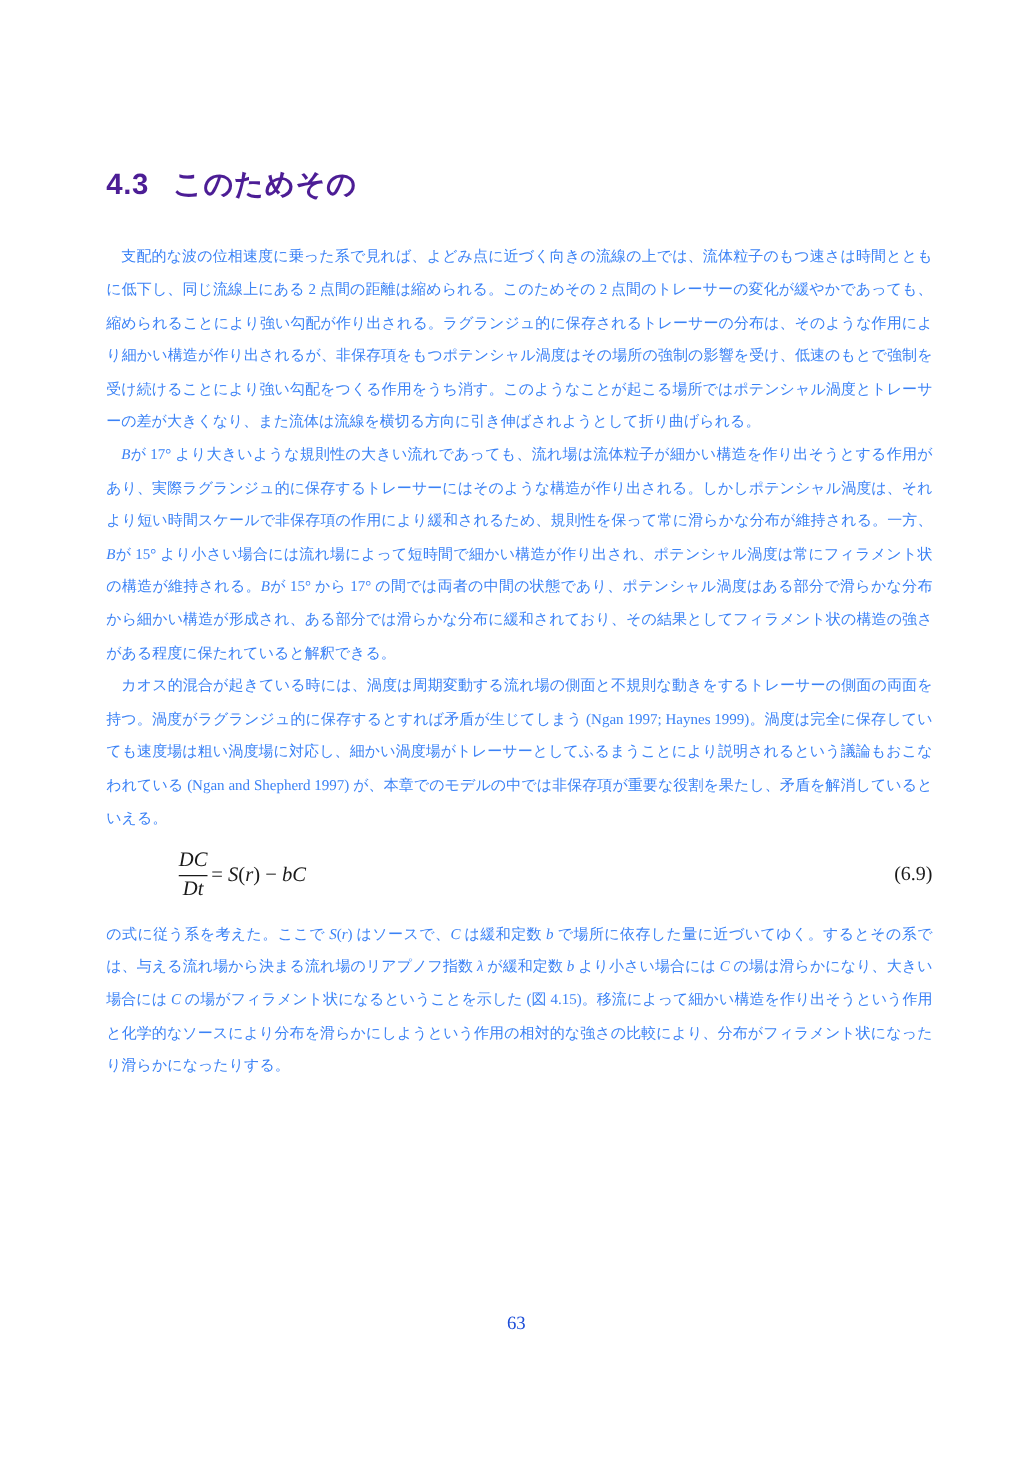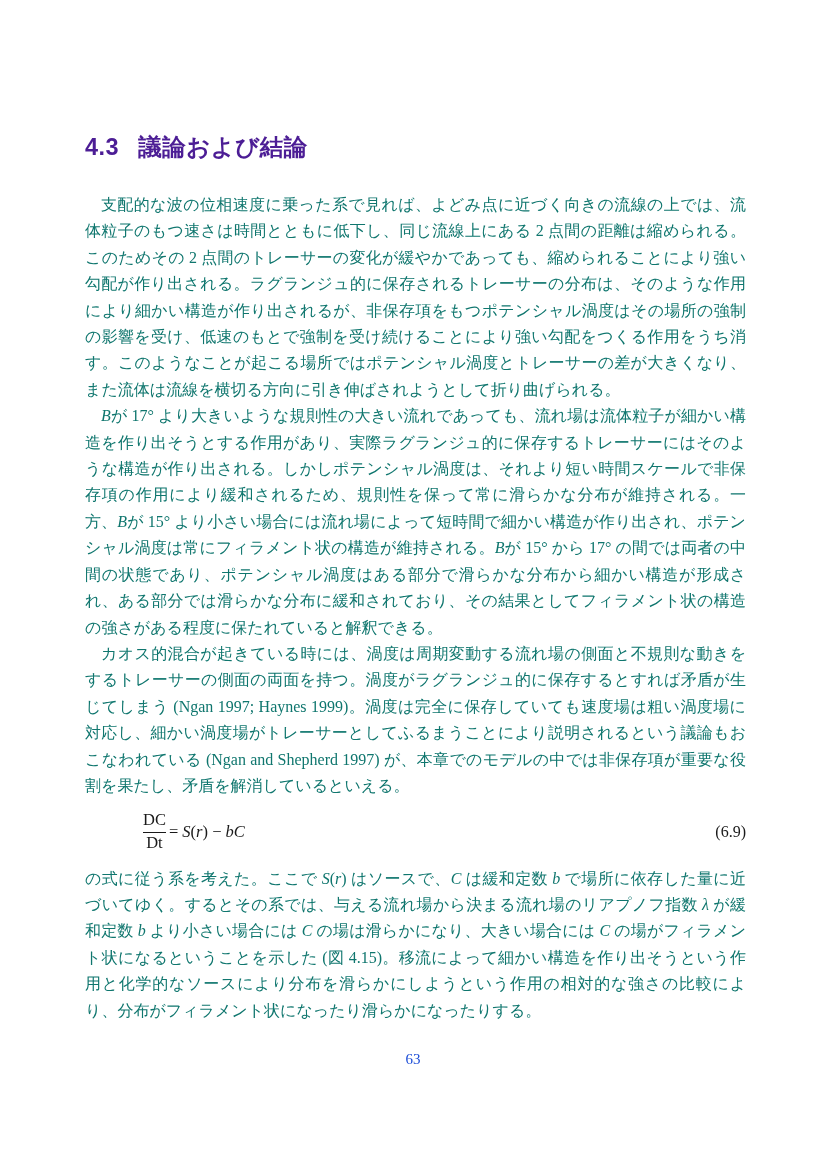--- a/index.html
+++ b/index.html
@@ -25,44 +25,45 @@
     font-weight: bold;
     font-size: 23.5px;
     letter-spacing: 0.5px;
     color: #4c1d95;
     margin-bottom: 29px;
     display: flex;
     align-items: baseline;
   }
   .section-heading .sec-num { margin-right: 19px; }
   .body-text p {
-    font-size: 16px;
+    font-size: 12px;
     line-height: 26.4px;
     text-align: justify;
     text-indent: 1em;
-    color: #0f766e;
+    color: #3b82f6;
   }
   .body-text p.no-indent { text-indent: 0; }
   .body-text i { font-style: italic; font-family: "Liberation Serif", "DejaVu Serif", serif; }
   .equation-row {
     display: flex;
     align-items: center;
     margin: 11px 0 12px 0;
     font-size: 16.5px;
   }
   .equation-row .eq-body {
     margin-left: 55px;
     display: flex;
     align-items: center;
   }
   .frac {
     display: inline-flex;
     flex-direction: column;
     align-items: center;
     text-align: center;
+    font-style: italic;
     line-height: 1.25;
   }
   .frac .num { display: block; padding: 0 3px 1px 3px; }
   .frac .den { display: block; border-top: 1.4px solid #1a1a1a; padding: 0 3px 0 3px; }
   .eq-rhs { margin-left: 0; white-space: nowrap; }
   .eq-number { margin-left: auto; font-size: 16px; }
   .page-number {
     position: absolute;
     top: 1051px;
     left: 0;
@@ -73,21 +74,21 @@
   }
 </style>
 </head>
 <body>
 
 <div class="page">
   <div class="content">
 
     <h2 class="section-heading">
       <span class="sec-num">4.3</span>
-      <span>議論および結論</span>
+      <span>このためその</span>
     </h2>
 
     <div class="body-text">
       <p>支配的な波の位相速度に乗った系で見れば、よどみ点に近づく向きの流線の上では、流体粒子のもつ速さは時間とともに低下し、同じ流線上にある 2 点間の距離は縮められる。このためその 2 点間のトレーサーの変化が緩やかであっても、縮められることにより強い勾配が作り出される。ラグランジュ的に保存されるトレーサーの分布は、そのような作用により細かい構造が作り出されるが、非保存項をもつポテンシャル渦度はその場所の強制の影響を受け、低速のもとで強制を受け続けることにより強い勾配をつくる作用をうち消す。このようなことが起こる場所ではポテンシャル渦度とトレーサーの差が大きくなり、また流体は流線を横切る方向に引き伸ばされようとして折り曲げられる。</p>
       <p><i>B</i>が 17° より大きいような規則性の大きい流れであっても、流れ場は流体粒子が細かい構造を作り出そうとする作用があり、実際ラグランジュ的に保存するトレーサーにはそのような構造が作り出される。しかしポテンシャル渦度は、それより短い時間スケールで非保存項の作用により緩和されるため、規則性を保って常に滑らかな分布が維持される。一方、<i>B</i>が 15° より小さい場合には流れ場によって短時間で細かい構造が作り出され、ポテンシャル渦度は常にフィラメント状の構造が維持される。<i>B</i>が 15° から 17° の間では両者の中間の状態であり、ポテンシャル渦度はある部分で滑らかな分布から細かい構造が形成され、ある部分では滑らかな分布に緩和されており、その結果としてフィラメント状の構造の強さがある程度に保たれていると解釈できる。</p>
       <p>カオス的混合が起きている時には、渦度は周期変動する流れ場の側面と不規則な動きをするトレーサーの側面の両面を持つ。渦度がラグランジュ的に保存するとすれば矛盾が生じてしまう (Ngan 1997; Haynes 1999)。渦度は完全に保存していても速度場は粗い渦度場に対応し、細かい渦度場がトレーサーとしてふるまうことにより説明されるという議論もおこなわれている (Ngan and Shepherd 1997) が、本章でのモデルの中では非保存項が重要な役割を果たし、矛盾を解消しているといえる。</p>
 
       <div class="equation-row">
         <span class="eq-body">
           <span class="frac">

